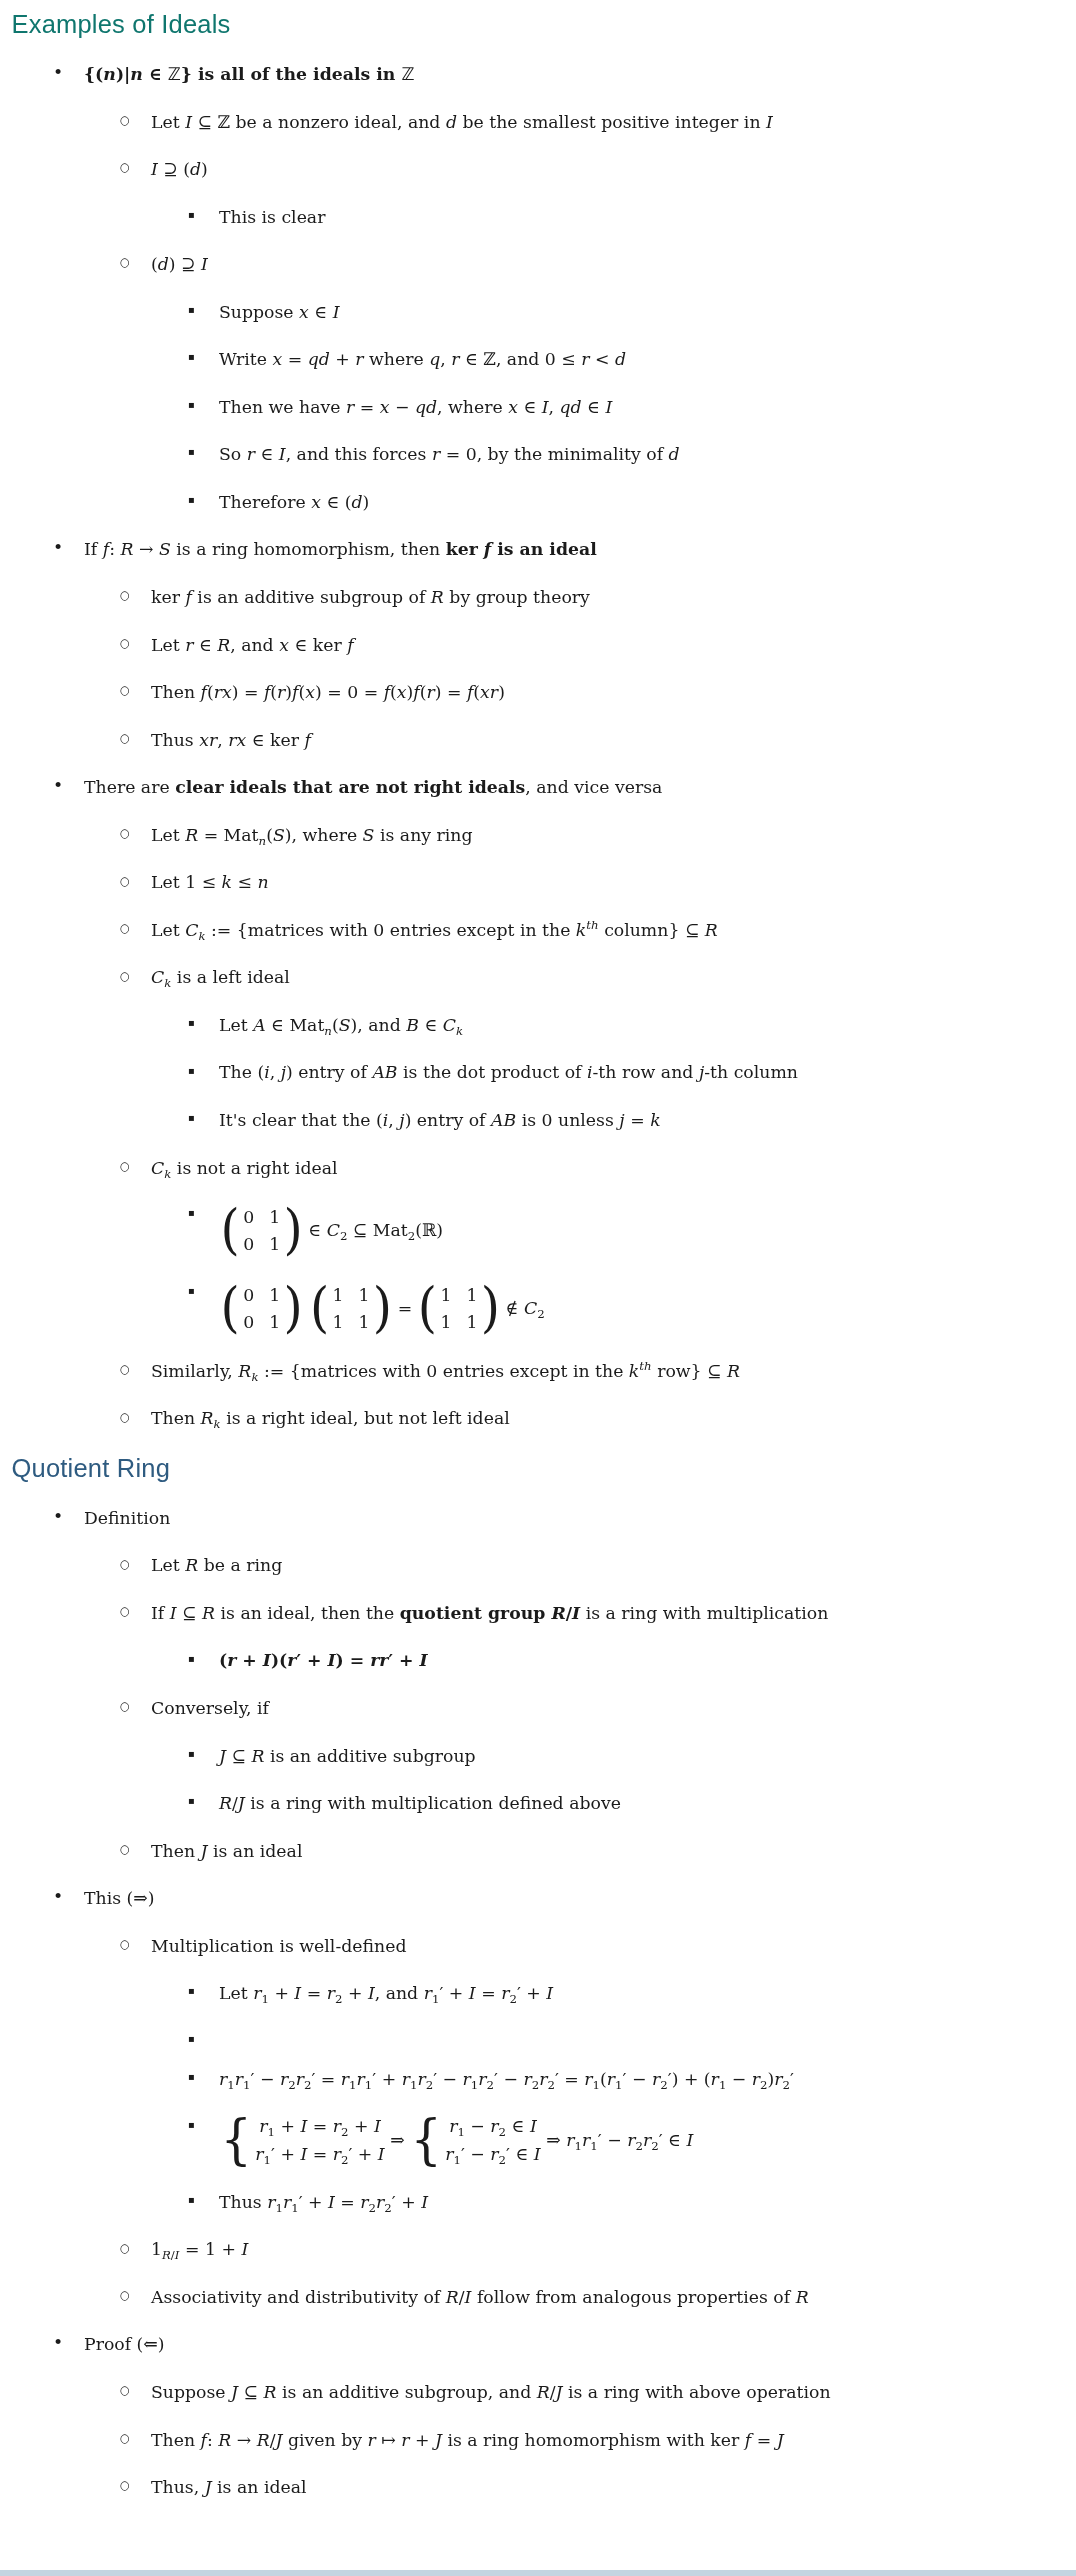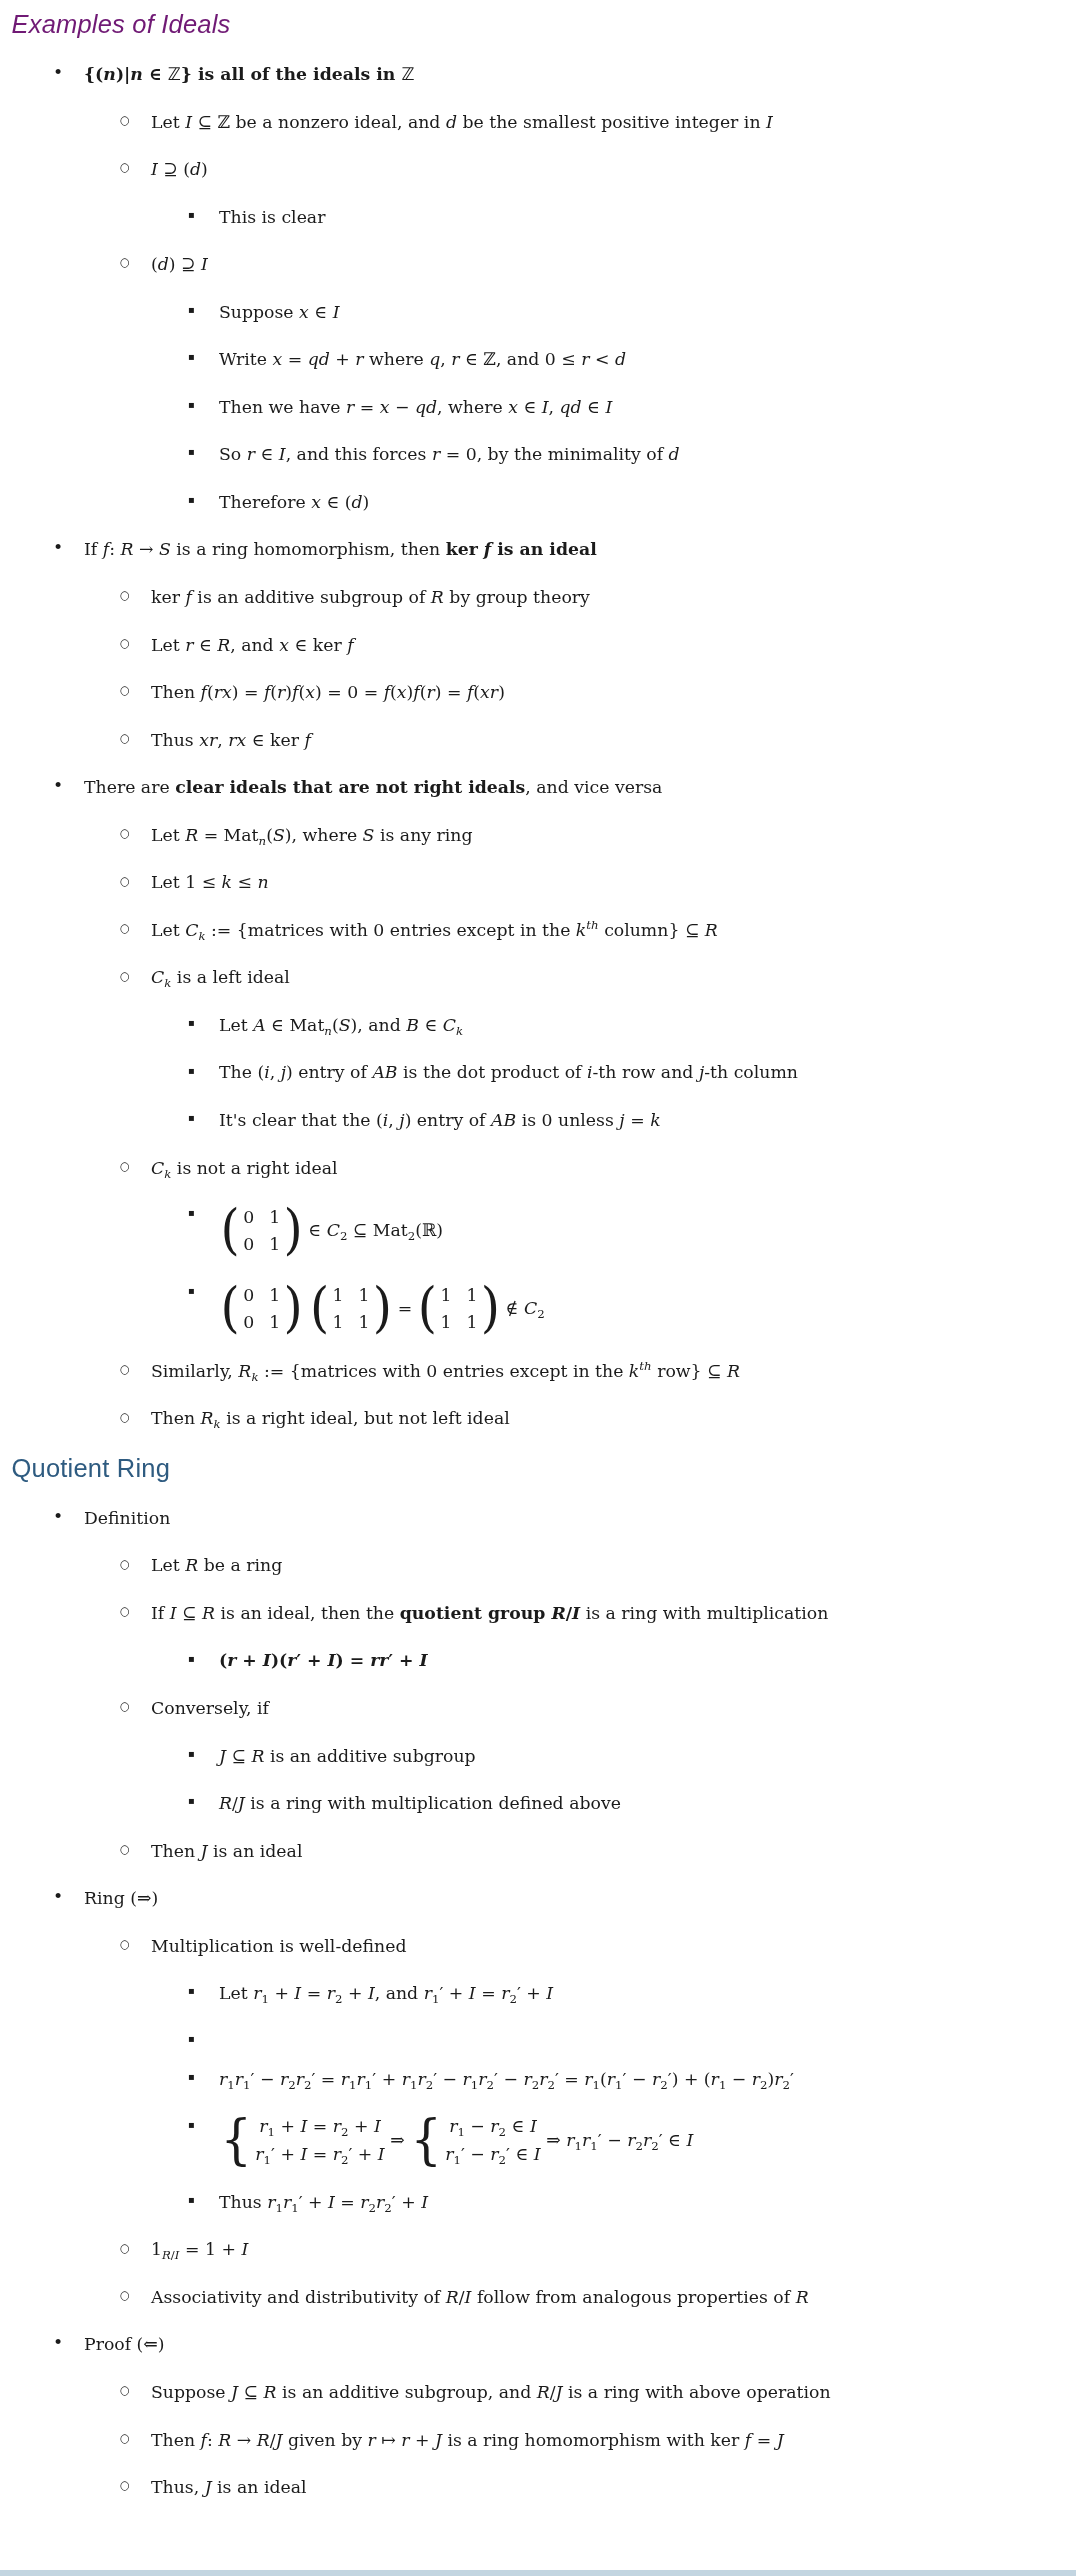--- a/index.html
+++ b/index.html
@@ -38,21 +38,21 @@
     text-align:center;padding:1.6px 3.3px;
   }
   .cases{display:inline-flex;align-items:center;margin:0 1.6px;}
   .cases .rows{display:inline-grid;row-gap:3.3px;padding-left:3.3px;text-align:center;}
 </style>
 </head>
 <body>
 
 <div class="page">
   <div id="sections">
-      <h1 class="section-heading" style="color: #701a75; font-style: italic;">Examples of Ideals</h1>
+      <h1 class="section-heading" style="color: #0f766e;">Examples of Ideals</h1>
       <div class="item l1">
         <span class="marker">•</span>
         <span class="content"><b>{(<i>n</i>)|<i>n</i> ∈ ℤ} is all of the ideals in ℤ</b></span>
       </div>
       <div class="item l2">
         <span class="marker">○</span>
         <span class="content">Let <i>I</i> ⊆ ℤ be a nonzero ideal, and <i>d</i> be the smallest positive integer in <i>I</i></span>
       </div>
       <div class="item l2">
         <span class="marker">○</span>
@@ -231,21 +231,21 @@
       <div class="item l3">
         <span class="marker">▪</span>
         <span class="content"><i>R</i>/<i>J</i> is a ring with multiplication defined above</span>
       </div>
       <div class="item l2">
         <span class="marker">○</span>
         <span class="content">Then <i>J</i> is an ideal</span>
       </div>
       <div class="item l1">
         <span class="marker">•</span>
-        <span class="content">Ring (⇒)</span>
+        <span class="content">This (⇒)</span>
       </div>
       <div class="item l2">
         <span class="marker">○</span>
         <span class="content">Multiplication is well-defined</span>
       </div>
       <div class="item l3">
         <span class="marker">▪</span>
         <span class="content">Let <i>r</i><sub>1</sub> + <i>I</i> = <i>r</i><sub>2</sub> + <i>I</i>, and <i>r</i><sub>1</sub>′ + <i>I</i> = <i>r</i><sub>2</sub>′ + <i>I</i></span>
       </div>
       <div class="item l3">

